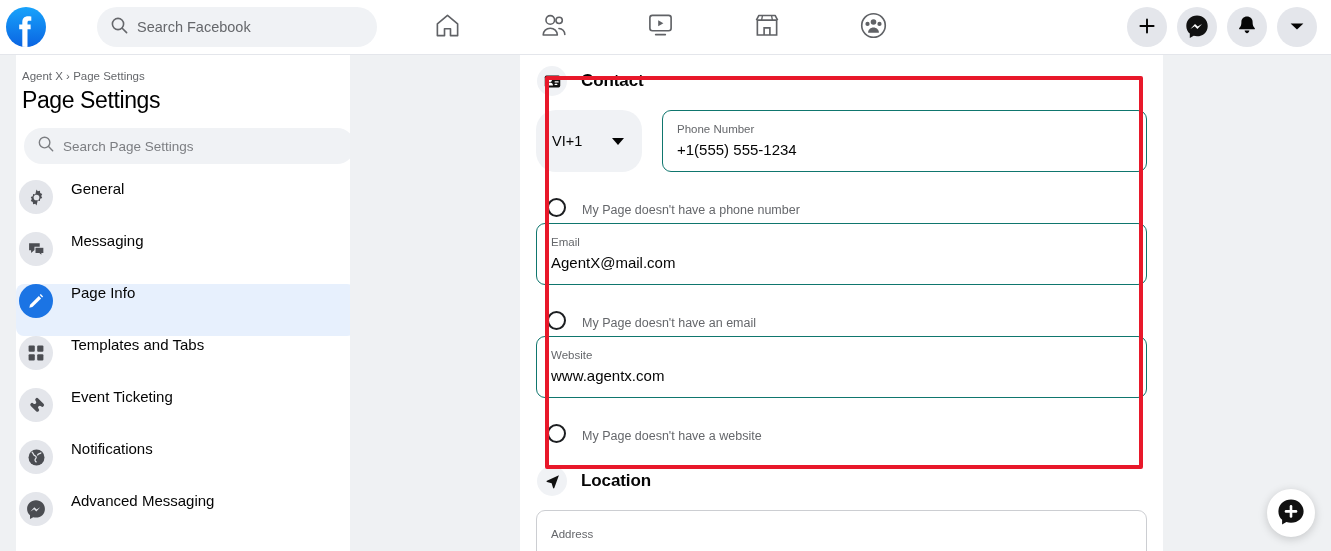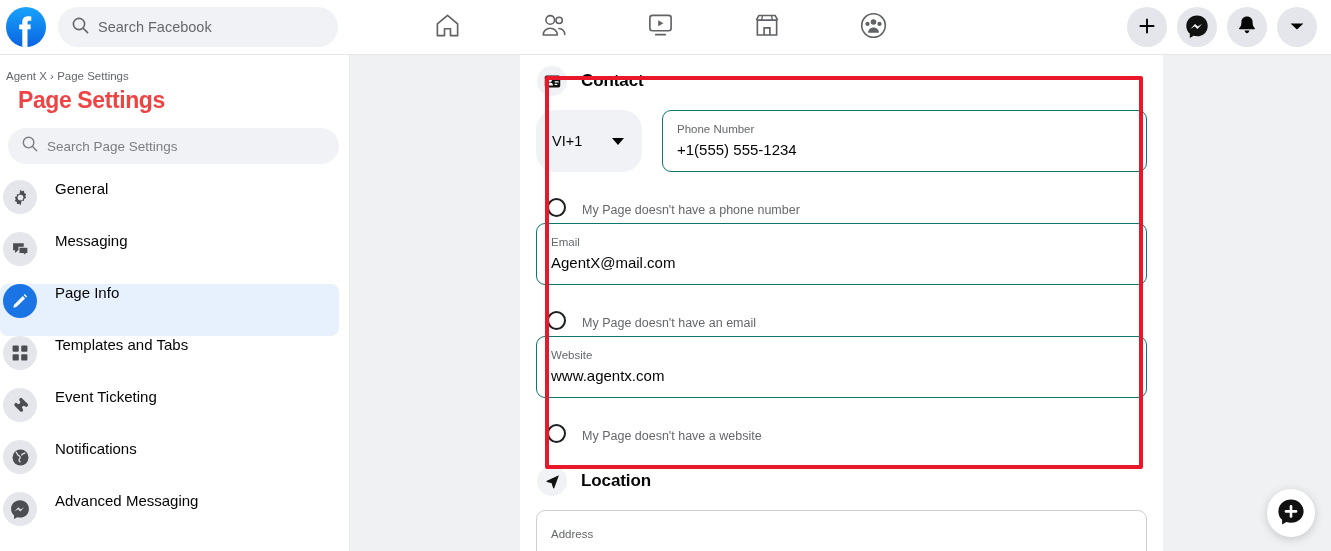--- a/index.html
+++ b/index.html
@@ -12,21 +12,21 @@
   }
   .app { position: relative; width: 1331px; height: 551px; background: #eff1f3; }
 
   
   .topbar {
     position: absolute; top: 0; left: 0; width: 1331px; height: 55px;
     background: #ffffff;
     border-bottom: 1px solid #e4e6eb;
     display: flex; align-items: center;
   }
-  .tb-left { display: flex; align-items: flex-start; padding-left: 6px; }
+  .tb-left { display: flex; align-items: flex-start; padding-left: 6px; gap: 39px; }
   .fb-logo {
     width: 40px; height: 40px; border-radius: 50%;
     background: linear-gradient(180deg, #18a3fb 0%, #0a64e2 100%);
     display: flex; align-items: flex-end; justify-content: center;
     position: relative; overflow: hidden;
   }
   .fb-logo svg { display: block; }
   .search-pill {
     margin-left: 12px;
     width: 280px; height: 40px; border-radius: 20px;
@@ -53,32 +53,32 @@
   }
   .circbtn {
     width: 40px; height: 40px; border-radius: 50%;
     background: #e4e6eb;
     display: flex; align-items: center; justify-content: center;
     cursor: pointer; border: none;
   }
 
   
   .sidebar {
-    position: absolute; top: 55px; left: 0; width: 350px; height: 496px;
+    position: absolute; top: 55px; left: 16px; width: 350px; height: 496px;
     background: #ffffff;
     border-right: 1px solid #e9eaed;
     padding: 14px 0 0 0;
     overflow: hidden;
   }
   .breadcrumb {
     font-size: 11.5px; color: #65676b; padding: 0 10px 2px 6px; line-height: 14px;
   }
   .page-title {
-    font-size: 23px; font-weight: bold; color: #ef4444;
-    letter-spacing: -0.4px; padding: 0 10px 0 6px; line-height: 30px; margin-left: 12px;
+    font-size: 23px; font-weight: normal; color: #000000;
+    letter-spacing: -0.4px; padding: 0 10px 0 6px; line-height: 30px;
   }
   .side-search {
     margin: 13px 10px 0 8px;
     height: 36px; border-radius: 18px; background: #f0f2f5;
     display: flex; align-items: center; padding: 0 14px; cursor: text;
   }
   .side-search .ph { font-size: 13.5px; color: #7c7e82; margin-left: 9px; }
   .menu { margin-top: 16px; }
   .menu-item {
     display: flex; align-items: flex-start;

